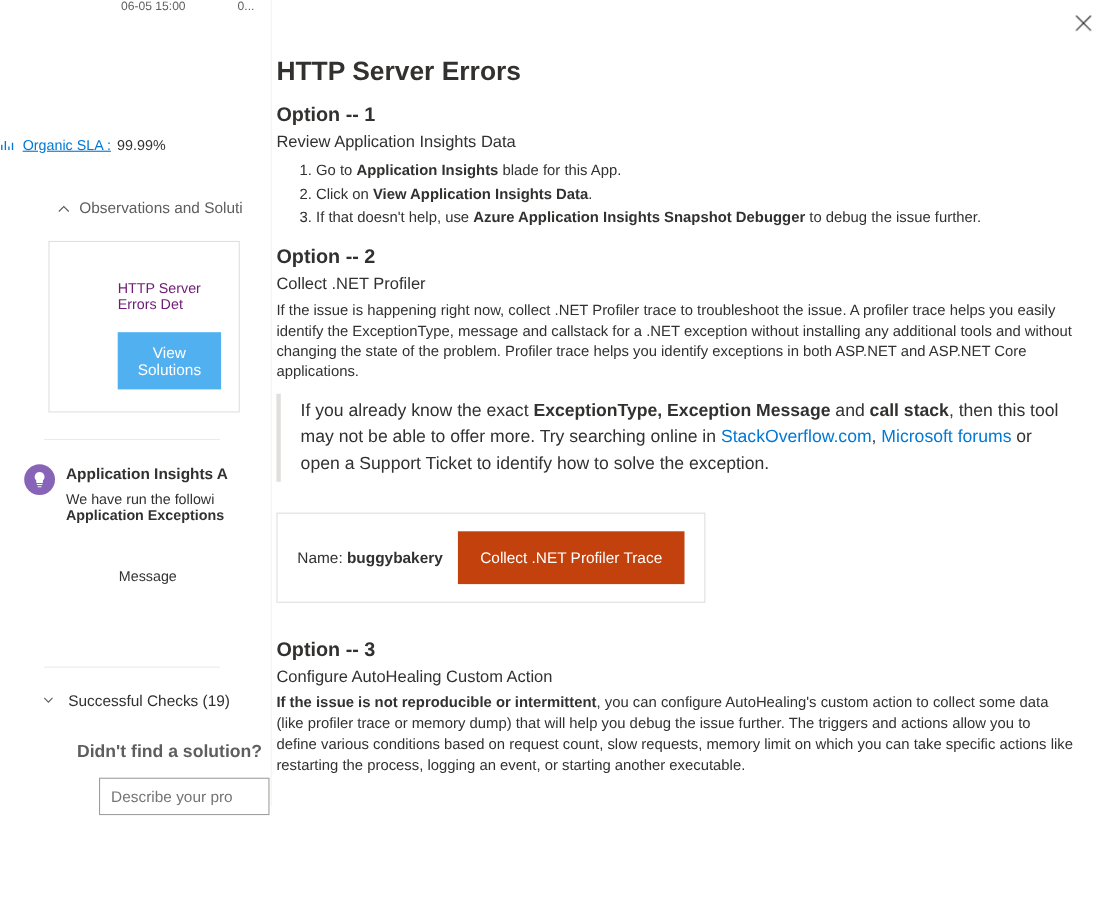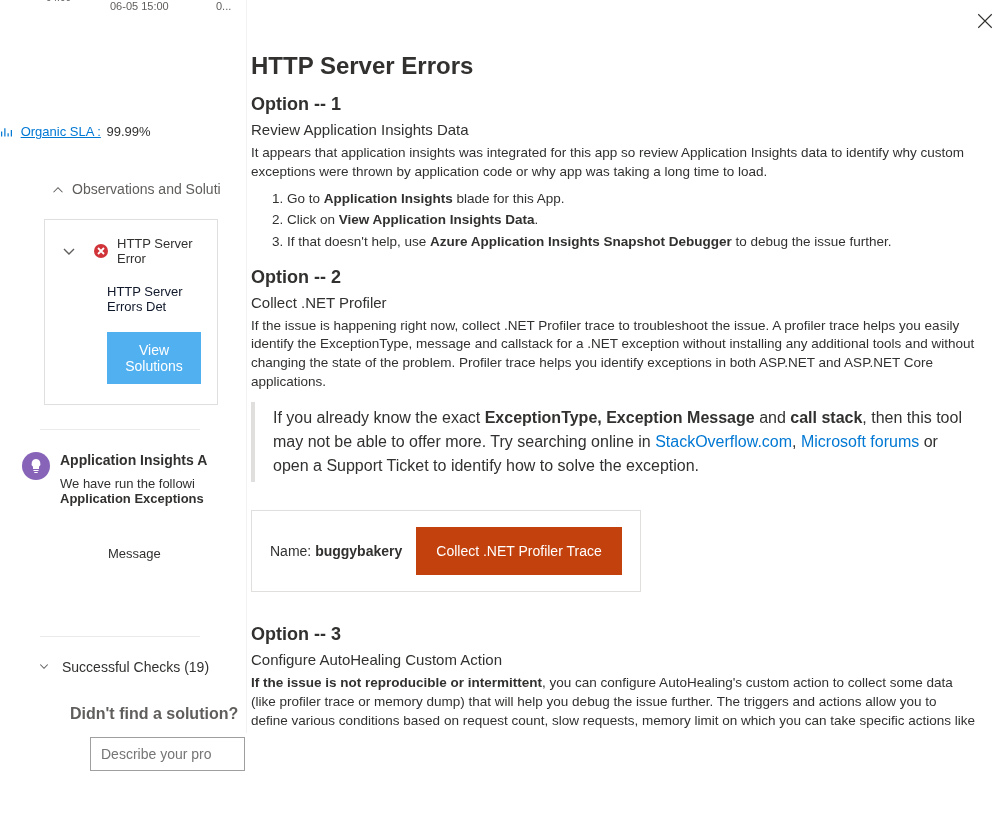--- a/index.html
+++ b/index.html
@@ -17,21 +17,21 @@
   .sla-link { color: #0078d4; text-decoration: underline; cursor: pointer; font-size: 13px;}
   .sla-rest { color: #323130; font-size: 13px; }
 
   .section-head { margin-top: 40px; padding-left: 52px; font-size: 14px; color: #605e5c; display:flex; align-items:center; gap:8px; }
   .section-head .chev { width:12px; height:12px; display:inline-block; }
 
   .error-card { margin: 22px 22px 0 44px; border: 1px solid #e1dfdd; background:#fff; padding: 16px 16px 20px 16px; }
   .error-title-row { display:flex; align-items:center; gap:8px; font-size:13px; color:#323130; }
   .err-chev { width:16px; height:16px; }
   .err-x { width:16px; height:16px; }
-  .error-sub { margin-top:18px; font-size:13px; color:#0f172a; padding-left: 46px;}
+  .error-sub { margin-top:18px; font-size:13px; color:#701a75; padding-left: 46px;}
   .view-solutions-btn { margin-top:18px; margin-left:46px; background:#50b0f0; color:#fff; border:none; padding:10px 18px; font-size:14px; cursor:pointer; }
 
   .hr { margin: 24px 40px 0 40px; height:1px; background:#edebe9; }
 
   .insights-row { margin-top: 22px; display:flex; gap:10px; }
   .bulb-circle { margin-left: 22px; width:28px; height:28px; border-radius:50%; background:#8764b8; display:flex; align-items:center; justify-content:center; flex:0 0 28px; }
   .bulb-circle svg { width:16px; height:16px; }
   .insights-text { font-size:14px; color:#323130; }
   .insights-text .t1 { font-weight:600; }
   .insights-text .t2 { margin-top:8px; font-size:13px; color:#323130;}
@@ -97,34 +97,20 @@
     <div class="section-head">
       <span class="chev">
         <svg viewBox="0 0 16 16" width="12" height="12">
             <path d="M2 11 L8 5 L14 11" stroke="#605e5c" stroke-width="1.4" fill="none"></path>
           </svg>
       </span>
       <span>Observations and Soluti</span>
     </div>
 
     <div class="error-card">
-      <div class="error-title-row">
-        <span class="err-chev">
-          <svg viewBox="0 0 16 16" width="16" height="16">
-              <path d="M3 6 L8 11 L13 6" stroke="#605e5c" stroke-width="1.4" fill="none"></path>
-            </svg>
-        </span>
-        <span class="err-x" style="margin-left:8px;">
-          <svg viewBox="0 0 16 16" width="16" height="16">
-              <circle cx="8" cy="8" r="7" fill="#d13438"></circle>
-              <path d="M5 5 L11 11 M11 5 L5 11" stroke="#fff" stroke-width="1.8"></path>
-            </svg>
-        </span>
-        <span>HTTP Server Error</span>
-      </div>
       <div class="error-sub">HTTP Server Errors Det</div>
       <button class="view-solutions-btn">View Solutions</button>
     </div>
 
     <div class="hr"></div>
 
     <div class="insights-row">
       <span class="bulb-circle">
         <svg viewBox="0 0 16 16">
             <path d="M8 1a4.5 4.5 0 0 0-3 7.8V11h6V8.8A4.5 4.5 0 0 0 8 1zM5.5 12h5v1h-5zm.8 2h3.4v1H6.3z" fill="#fff"></path>
@@ -158,21 +144,20 @@
       <svg viewBox="0 0 16 16">
           <path d="M2 2 L14 14 M14 2 L2 14" stroke="#323130" stroke-width="1"></path>
         </svg>
     </span>
     <div class="panel-inner">
       <h2 class="errtitle">HTTP Server Errors</h2>
 
       
       <h3 class="opt">Option -- 1</h3>
       <div class="subh">Review Application Insights Data</div>
-      <p class="p">It appears that application insights was integrated for this app so review Application Insights data to identify why custom exceptions were thrown by application code or why app was taking a long time to load.</p>
       <ol class="steps">
         <li><span>Go to </span><b>Application Insights</b><span> blade for this App.</span></li>
         <li><span>Click on </span><b>View Application Insights Data</b><span>.</span></li>
         <li><span>If that doesn't help, use </span><b>Azure Application Insights Snapshot Debugger</b><span> to debug the issue further.</span></li>
       </ol>
 
       
       <h3 class="opt">Option -- 2</h3>
       <div class="subh">Collect .NET Profiler</div>
       <p class="p">If the issue is happening right now, collect .NET Profiler trace to troubleshoot the issue. A profiler trace helps you easily identify the ExceptionType, message and callstack for a .NET exception without installing any additional tools and without changing the state of the problem. Profiler trace helps you identify exceptions in both ASP.NET and ASP.NET Core applications.</p>

